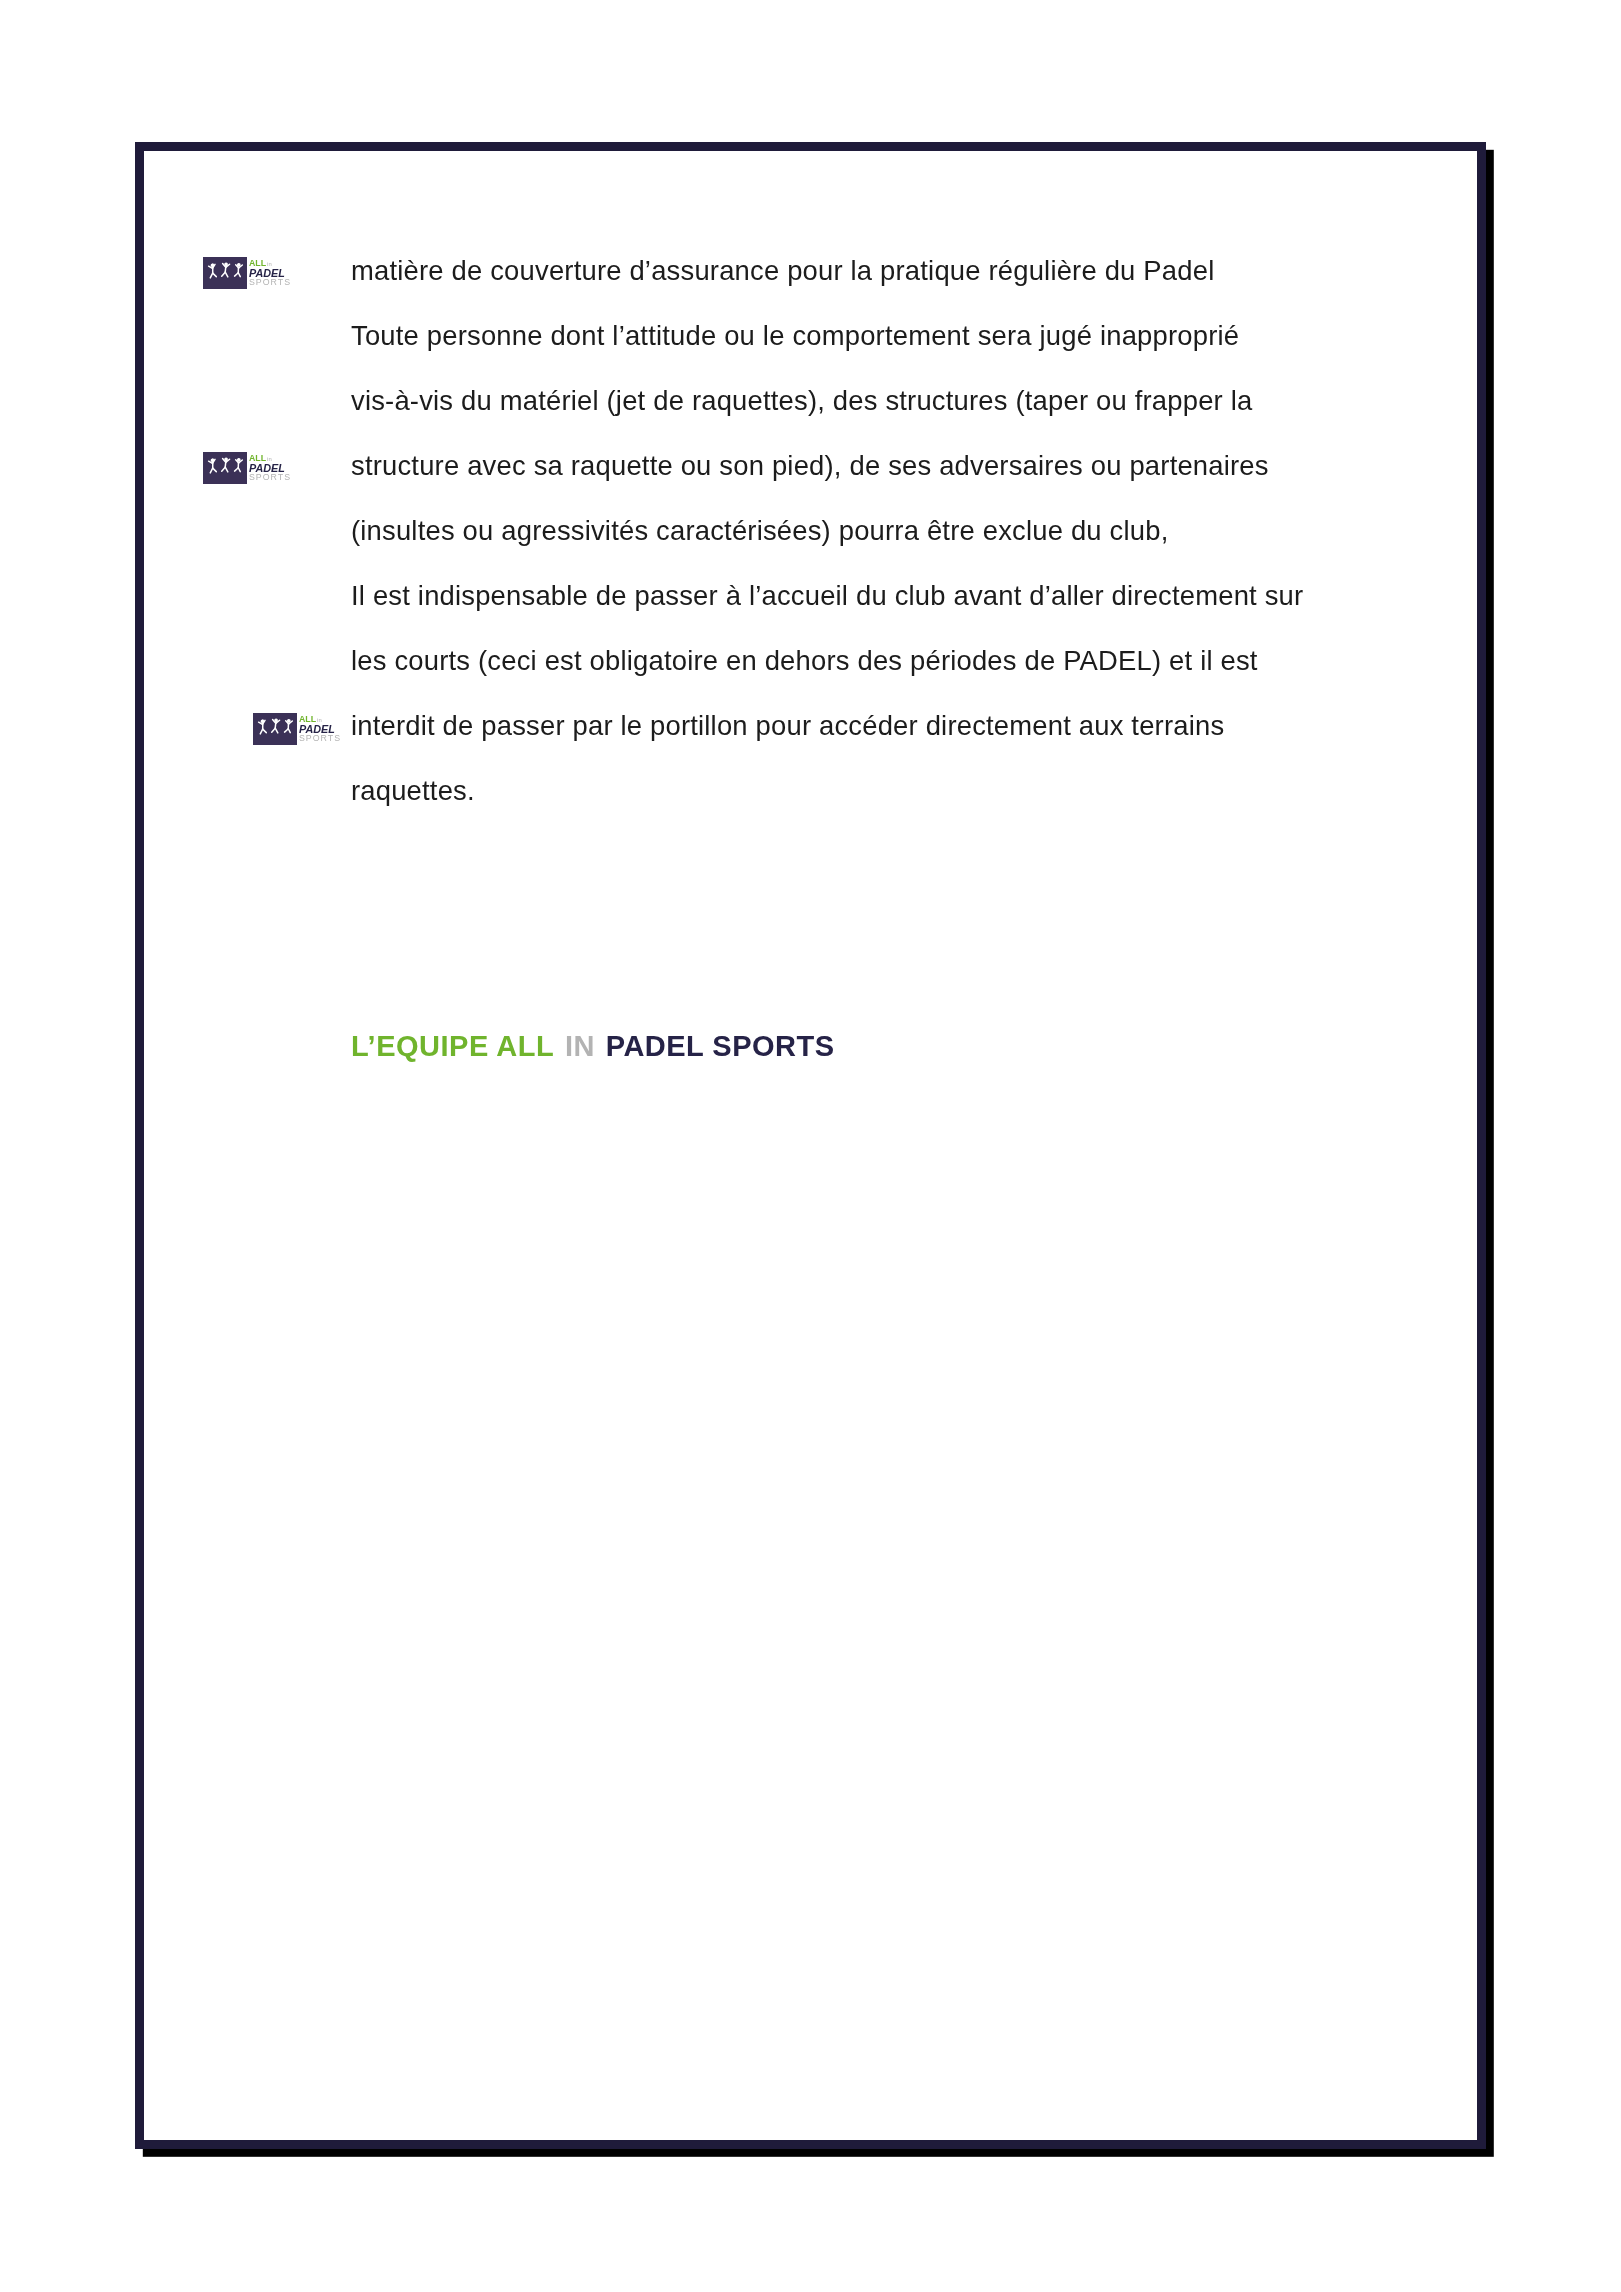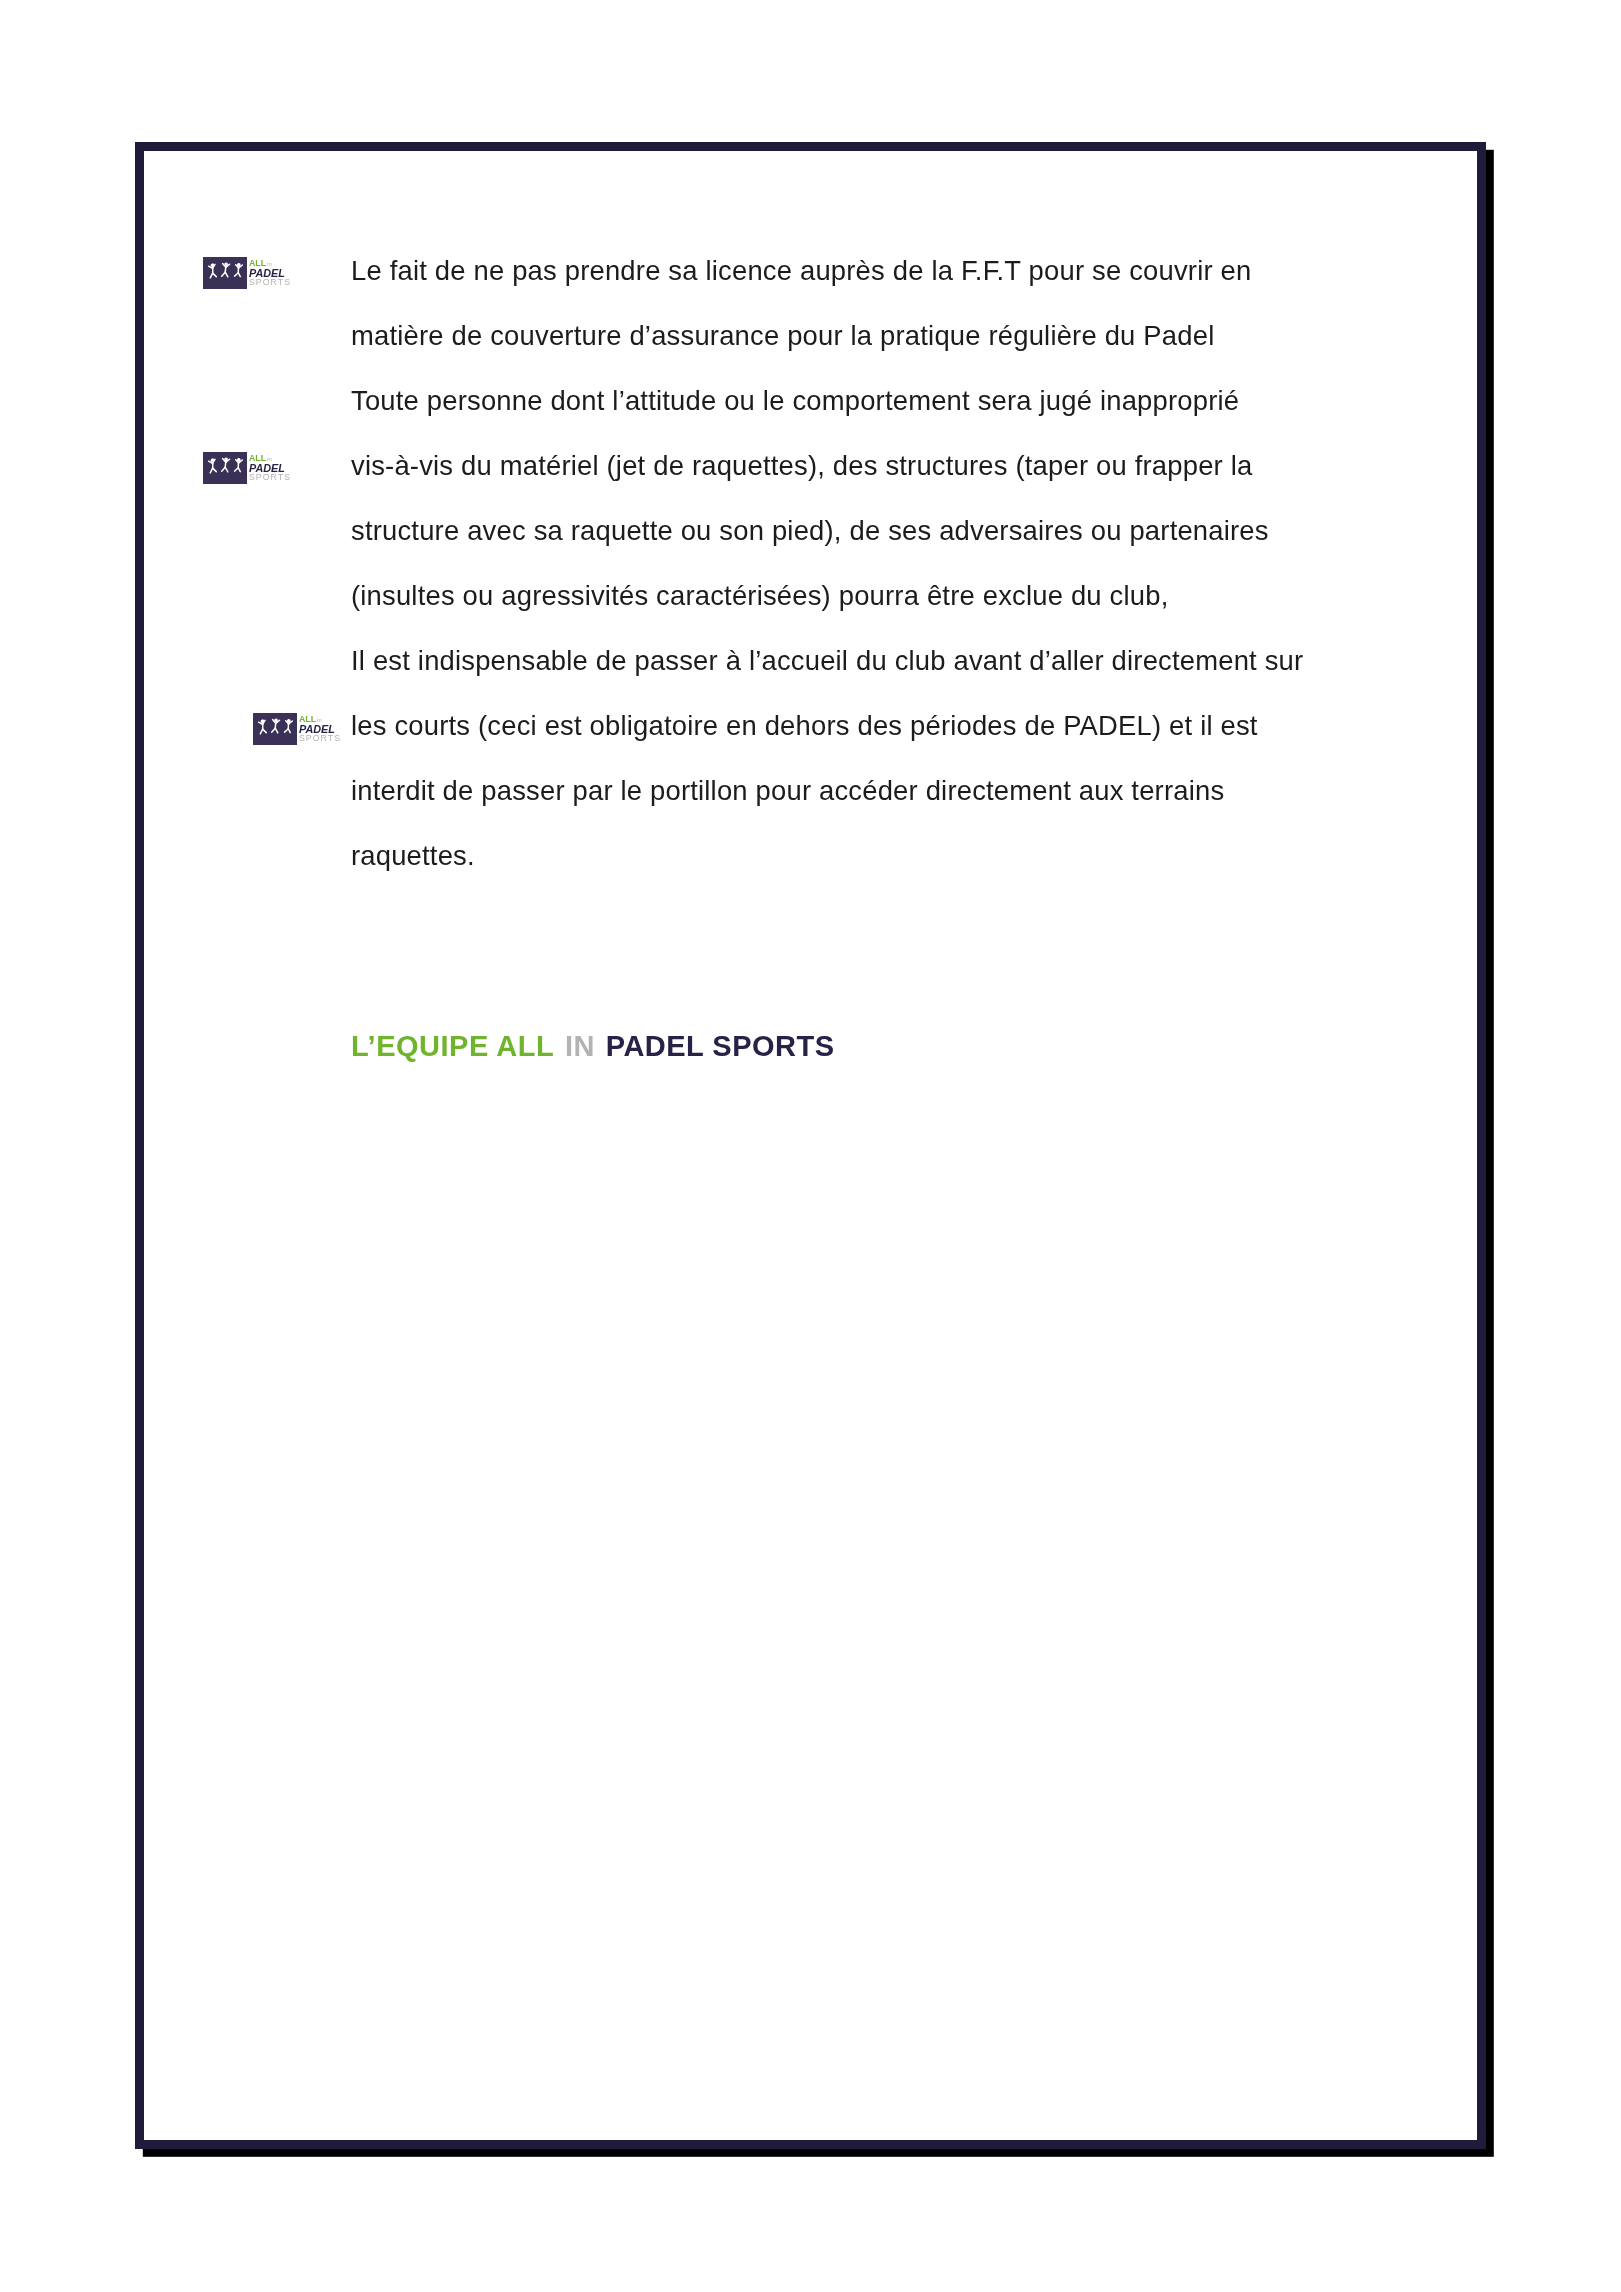--- a/index.html
+++ b/index.html
@@ -172,21 +172,20 @@
     <div class="lt-row1">
         <span class="lt-all">ALL</span>
         <span class="lt-in">in</span>
       </div>
     <div class="lt-padel">PADEL</div>
     <div class="lt-sports">SPORTS</div>
   </div>
 </div>
 
 <div class="body-lines">
-  <div class="body-line">Le fait de ne pas prendre sa licence auprès de la F.F.T pour se couvrir en</div>
   <div class="body-line">matière de couverture d’assurance pour la pratique régulière du Padel</div>
   <div class="body-line">Toute personne dont l’attitude ou le comportement sera jugé inapproprié</div>
   <div class="body-line">vis-à-vis du matériel (jet de raquettes), des structures (taper ou frapper la</div>
   <div class="body-line">structure avec sa raquette ou son pied), de ses adversaires ou partenaires</div>
   <div class="body-line">(insultes ou agressivités caractérisées) pourra être exclue du club,</div>
   <div class="body-line">Il est indispensable de passer à l’accueil du club avant d’aller directement sur</div>
   <div class="body-line">les courts (ceci est obligatoire en dehors des périodes de PADEL) et il est</div>
   <div class="body-line">interdit de passer par le portillon pour accéder directement aux terrains</div>
   <div class="body-line">raquettes.</div>
 </div>

